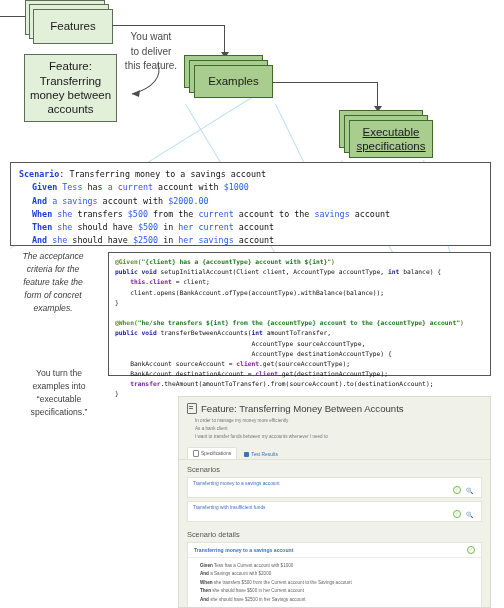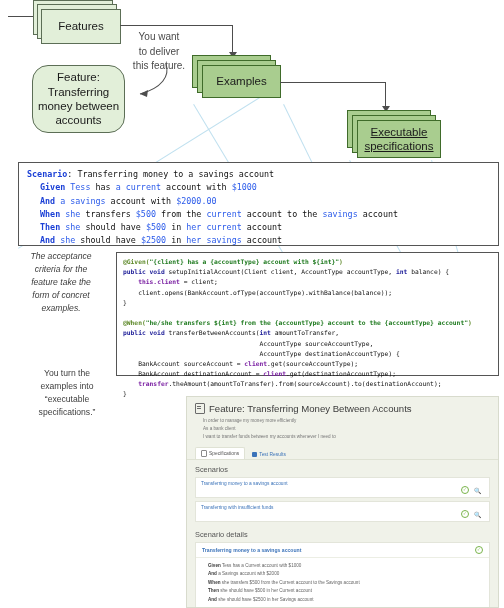--- a/index.html
+++ b/index.html
@@ -1,18 +1,18 @@
 <!DOCTYPE html>
 <html><head>
 <meta charset="utf-8">
 <style>
   html,body{margin:0;padding:0;background:#ffffff;}
   body{width:504px;height:608px;position:relative;overflow:hidden;
        font-family:"Liberation Sans",sans-serif;color:#333;}
-  .stage{position:absolute;left:0;top:0;width:472px;height:608px;margin-left:8px;}
+  .stage{position:absolute;left:0;top:0;width:472px;height:608px;}
 
   
   .boxlabel{position:absolute;display:flex;align-items:center;justify-content:center;
             text-align:center;box-sizing:border-box;}
 
   .card{position:absolute;box-sizing:border-box;border:1px solid #4a5b45;}
   .card-lite{background:#e2efd9;border:1px solid #5c6e56;}
   .card-mid{background:#a9cd8f;border:1px solid #3f6b2a;}
 
   .stacktxt{font-size:11.5px;color:#1a1a1a;line-height:1.25;}
@@ -85,21 +85,21 @@
 
   <div class="ln lnh" style="left:0px;top:16px;width:27px;"></div>
   <div class="arrowhead" style="left:25px;top:12px;border-left:6px solid #4d4d4d;border-top:4px solid transparent;border-bottom:4px solid transparent;"></div>
 
   <div class="card card-lite" style="left:25px;top:0px;width:80px;height:35px;"></div>
   <div class="card card-lite" style="left:29px;top:4px;width:80px;height:35px;"></div>
   <div class="card card-lite boxlabel" style="left:33px;top:9px;width:80px;height:35px;">
     <span class="stacktxt">Features</span>
   </div>
 
-  <div class="card card-lite boxlabel" style="left:24px;top:65px;width:93px;height:68px;border-radius:16px;">
+  <div class="card card-lite boxlabel" style="left:24px;top:54px;width:93px;height:68px;">
     <span class="stacktxt" id="featDetail" style="white-space:pre-line;">Feature:
 Transferring
 money between
 accounts</span>
   </div>
 
   <div class="ln lnh" style="left:112px;top:25px;width:113px;"></div>
   <div class="ln lnv" style="left:224px;top:25px;height:28px;"></div>
   <div class="arrowhead" style="left:221px;top:52px;border-top:6px solid #4d4d4d;border-left:4px solid transparent;border-right:4px solid transparent;"></div>
 

